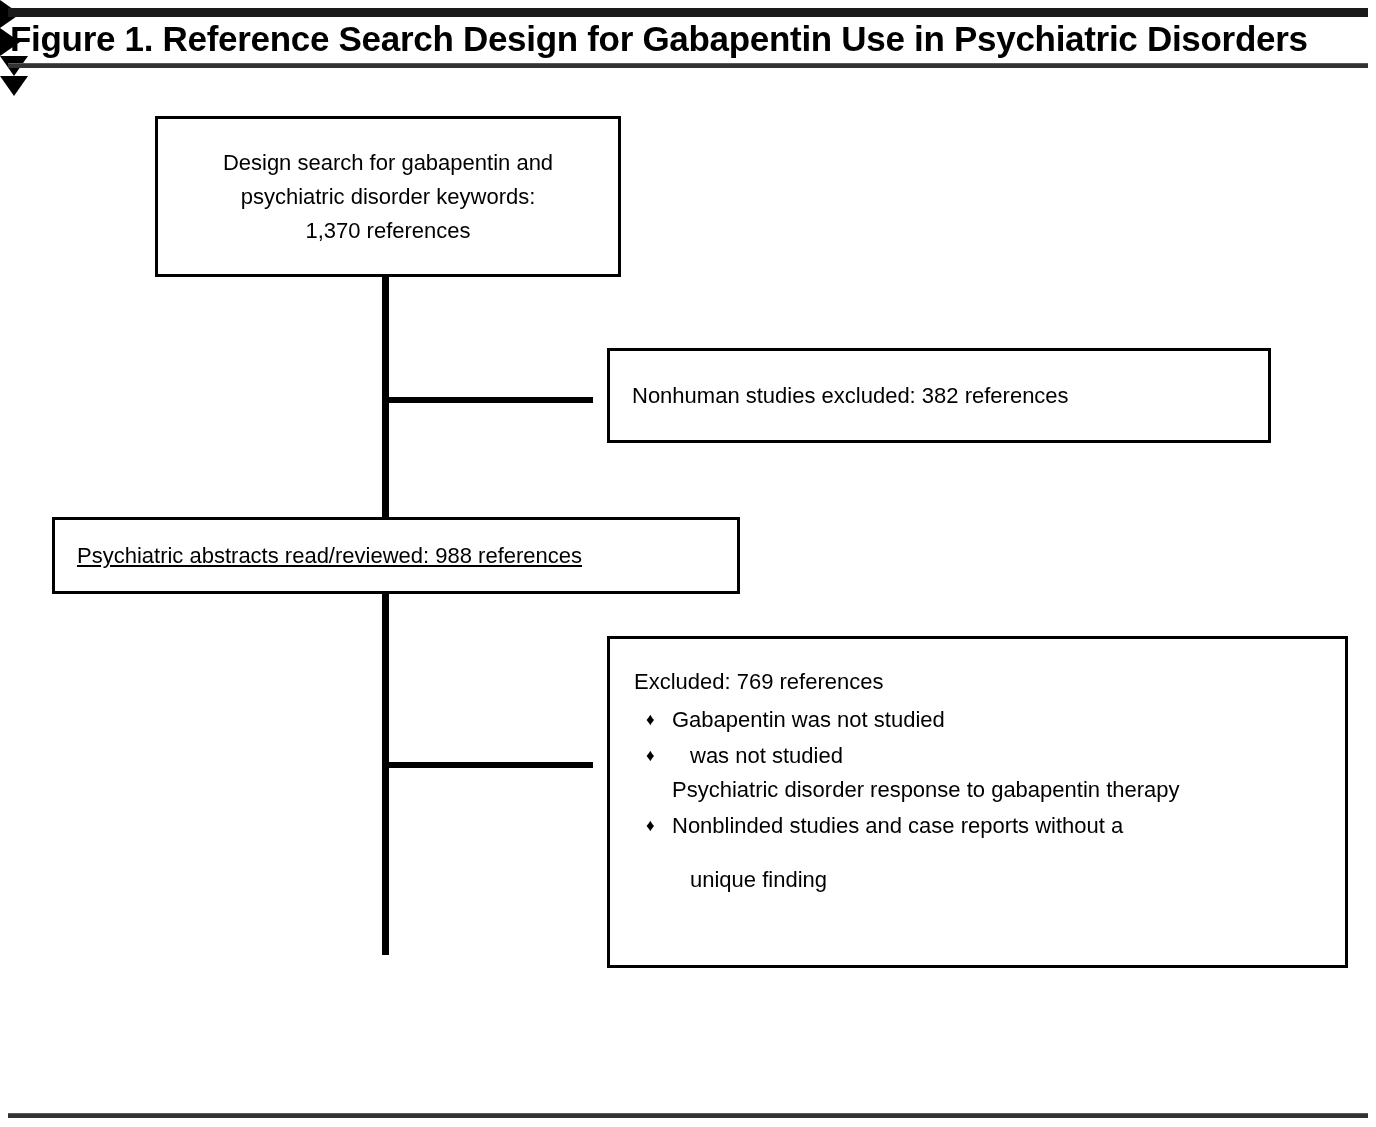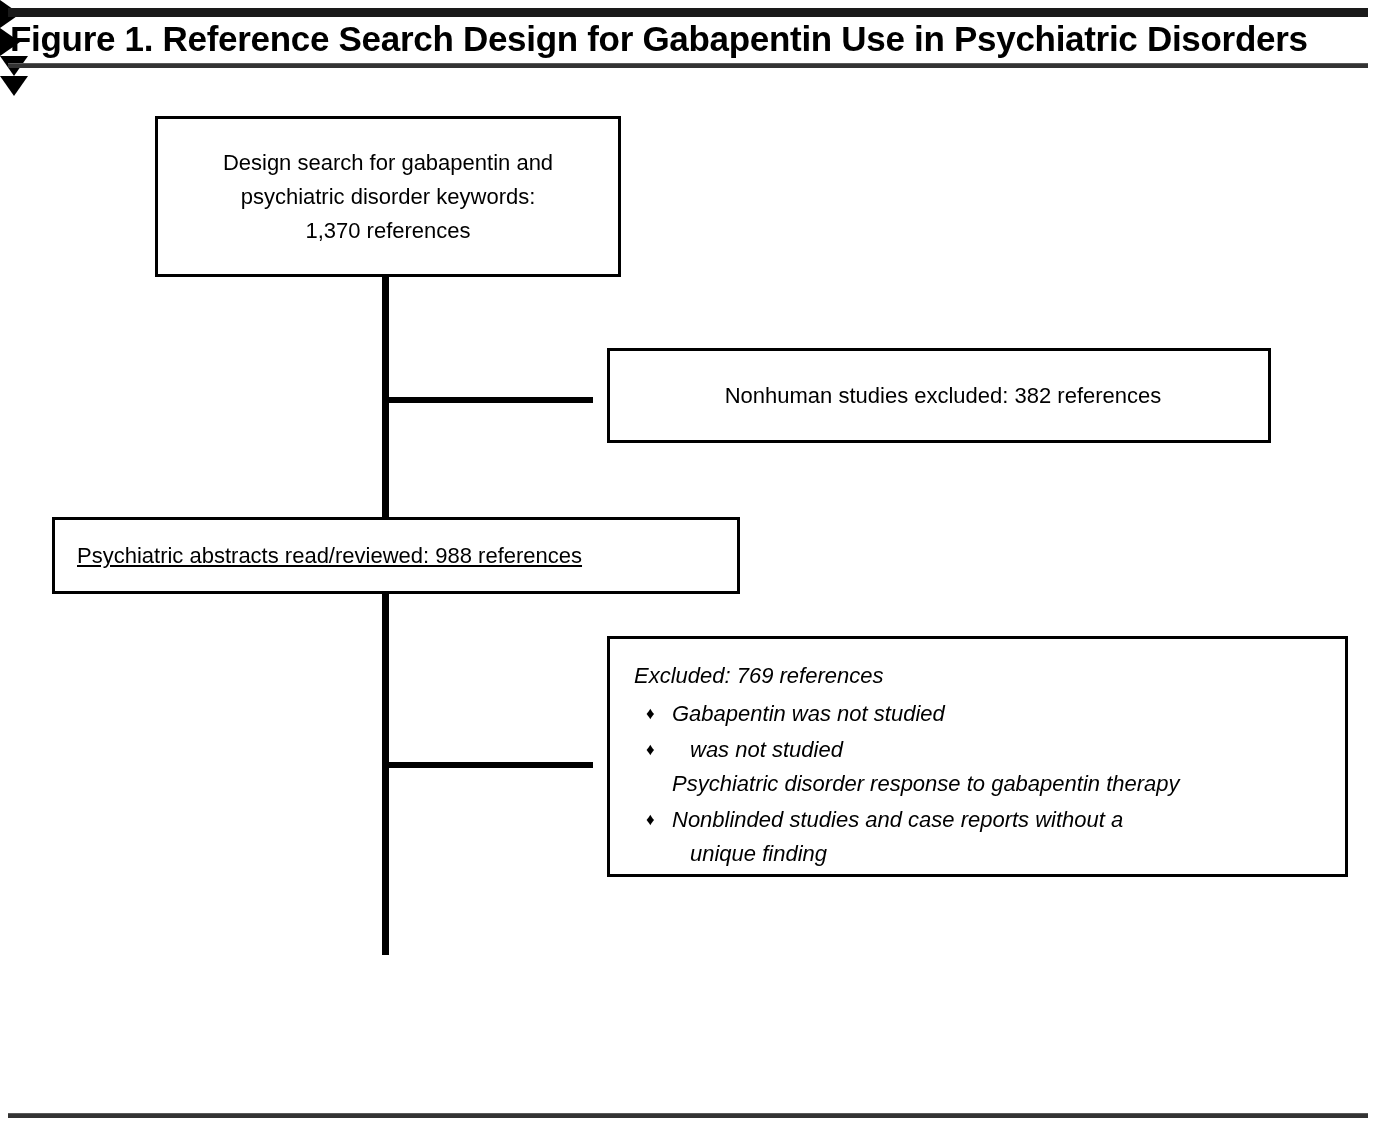--- a/index.html
+++ b/index.html
@@ -78,27 +78,26 @@
   .node.left-text {
     display: flex;
     flex-direction: column;
     justify-content: center;
     text-align: left;
     padding-left: 22px;
     padding-right: 14px;
   }
 
   #node-initial-search { left: 155px; top: 116px; width: 466px; height: 161px; }
-  #node-nonhuman-excluded { left: 607px; top: 348px; width: 664px; height: 95px; align-items: center; }
+  #node-nonhuman-excluded { left: 607px; top: 348px; width: 664px; height: 95px; }
   #node-abstracts-reviewed { left: 52px; top: 517px; width: 688px; height: 77px; text-decoration: underline; }
   #node-excluded-criteria {
-    left: 607px; top: 636px; width: 741px; height: 241px;
-    padding: 20px 18px 18px 24px;
+    left: 607px; top: 636px; width: 741px; height: 332px;
+    padding: 26px 18px 18px 24px;
     display: block;
-    font-style: italic;
   }
   #node-final-references { left: 26px; top: 955px; width: 746px; height: 117px; }
 
   
   .excluded-heading {
     font-size: 22px;
     line-height: 34px;
     margin-bottom: 4px;
   }
   .bullet-list { margin: 0; padding: 0; list-style: none; }
@@ -204,21 +203,21 @@
         <span class="bullet-text">Gabapentin was not studied</span>
       </li>
       <li class="bullet-item">
         <span class="bullet-glyph">♦</span>
         <span class="bullet-text" style="padding-left:18px;">was not studied</span>
         <span class="bullet-text"> Psychiatric disorder  response to gabapentin therapy</span>
       </li>
       <li class="bullet-item">
         <span class="bullet-glyph">♦</span>
         <span class="bullet-text">Nonblinded studies and case reports without a</span>
-        <span class="bullet-text" style="padding-left:18px;">unique finding</span>
+        <span class="bullet-text" style="padding-left:18px;margin-top:20px;">unique finding</span>
       </li>
     </ul>
   </div>
 
 
   <div class="rule-bottom"></div>
 
 </div>
 
 </body></html>

